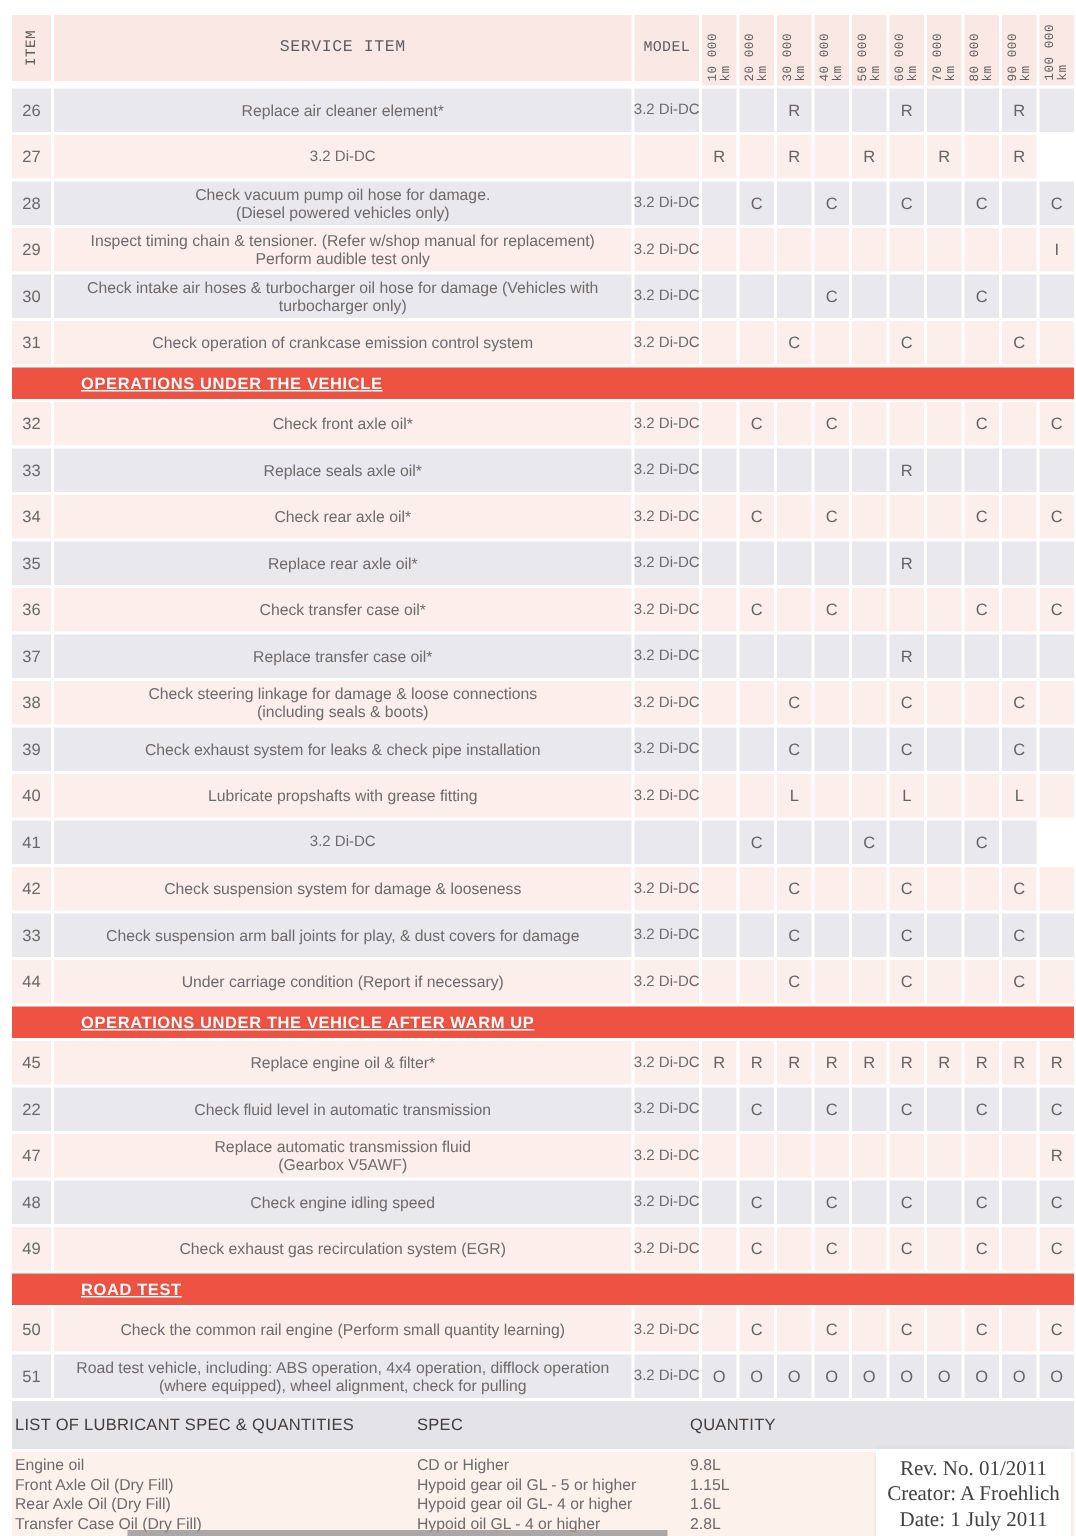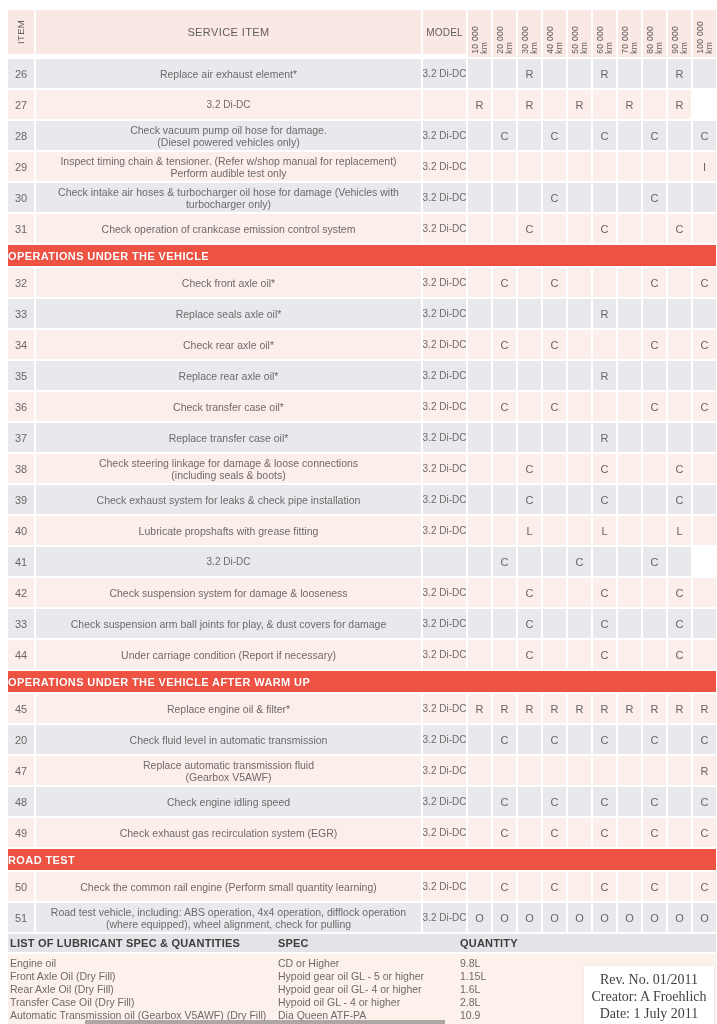--- a/index.html
+++ b/index.html
@@ -16,21 +16,21 @@
     display:grid;
     grid-template-columns:26px 1fr 43px repeat(10,23px);
     column-gap:2px;
     margin-bottom:2px;
   }
   .cell{
     display:flex;align-items:center;justify-content:center;
     color:var(--text);
   }
   
-  .header-row .cell{background:var(--header-bg);height:44px;}
+  .header-row .cell{background:var(--header-bg);height:44px;font-family:Liberation Mono, monospace;}
   .header-row{margin-bottom:2px;}
   .vert{
     writing-mode:vertical-rl;
     transform:rotate(180deg);
     white-space:pre-line;
     line-height:1.05;
     letter-spacing:.3px;
   }
   .item-head .vert{font-size:9.5px;color:#5f5c5c;}
   .service-head{font-size:11px;color:#605d5d;letter-spacing:.4px;}
@@ -48,30 +48,31 @@
     white-space:pre-line;color:#6d6a69;padding:0 6px;
   }
   .model-cell{font-size:10px;color:#6d6a69;white-space:nowrap;}
   .mark-cell{font-size:11px;color:#676463;}
 
   .section-bar{
     height:21px;margin-bottom:2px;
     background:var(--bar);
     color:#ffffff;font-weight:bold;font-size:11px;letter-spacing:.4px;
     display:flex;align-items:center;
-    box-sizing:border-box;
+    padding-left:46px;box-sizing:border-box;
     text-shadow:0 0 1px rgba(120,20,10,.25);
+    text-decoration:underline;
   }
 
   
   .lub-band{
     display:grid;grid-template-columns:268px 182px 1fr;
     background:var(--band-bg);
-    height:18px;align-items:center;
-    font-size:11px;font-weight:bold;color:#403d3c;
+    height:32px;align-items:center;
+    font-size:11px;font-weight:normal;color:#403d3c;
     padding-left:2px;letter-spacing:.2px;
     margin-bottom:2px;
   }
   .lub-body{
     background:var(--footer-bg);
     padding:3px 0 8px 2px;
     min-height:70px;
   }
   .lub-row{
     display:grid;grid-template-columns:268px 182px 1fr;
@@ -141,21 +142,21 @@
         </div>
         <div class="cell km-head">
           <span class="vert">100 000
 km</span>
         </div>
       </div>
 
     <div id="table-body">
         <div class="grid-row data-row row-gray">
           <div class="cell item-cell">26</div>
-          <div class="cell service-cell">Replace air exhaust element*</div>
+          <div class="cell service-cell">Replace air cleaner element*</div>
           <div class="cell model-cell">3.2 Di-DC</div>
           <div class="cell mark-cell"></div>
           <div class="cell mark-cell"></div>
           <div class="cell mark-cell">R</div>
           <div class="cell mark-cell"></div>
           <div class="cell mark-cell"></div>
           <div class="cell mark-cell">R</div>
           <div class="cell mark-cell"></div>
           <div class="cell mark-cell"></div>
           <div class="cell mark-cell">R</div>
@@ -444,21 +445,21 @@
           <div class="cell mark-cell">R</div>
           <div class="cell mark-cell">R</div>
           <div class="cell mark-cell">R</div>
           <div class="cell mark-cell">R</div>
           <div class="cell mark-cell">R</div>
           <div class="cell mark-cell">R</div>
           <div class="cell mark-cell">R</div>
           <div class="cell mark-cell">R</div>
         </div>
         <div class="grid-row data-row row-gray">
-          <div class="cell item-cell">20</div>
+          <div class="cell item-cell">22</div>
           <div class="cell service-cell">Check fluid level in automatic transmission</div>
           <div class="cell model-cell">3.2 Di-DC</div>
           <div class="cell mark-cell"></div>
           <div class="cell mark-cell">C</div>
           <div class="cell mark-cell"></div>
           <div class="cell mark-cell">C</div>
           <div class="cell mark-cell"></div>
           <div class="cell mark-cell">C</div>
           <div class="cell mark-cell"></div>
           <div class="cell mark-cell">C</div>

